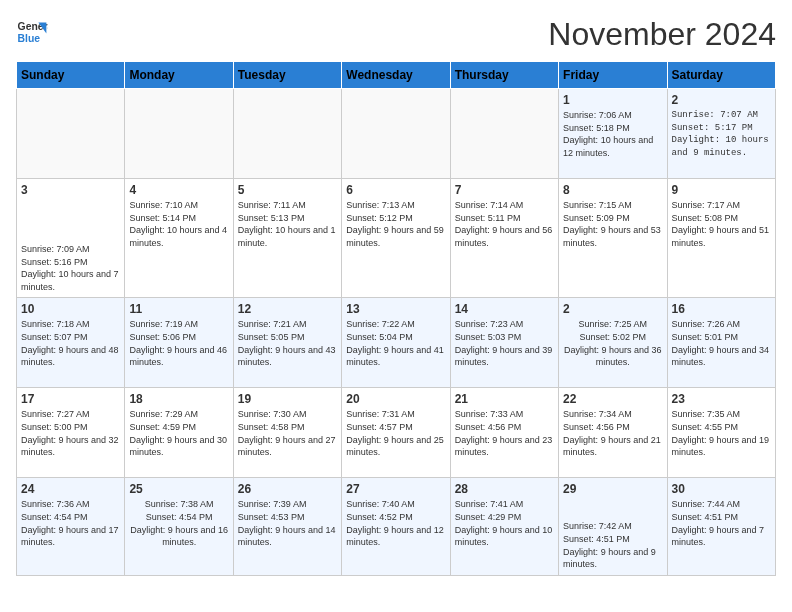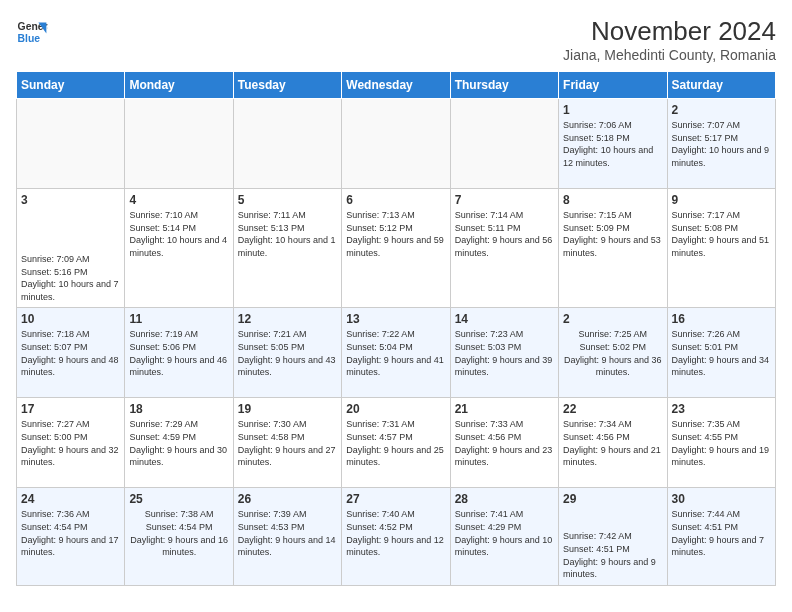--- a/index.html
+++ b/index.html
@@ -22,36 +22,36 @@
       gap: 4px;
     }
     .logo-icon {
       width: 32px;
       height: 32px;
     }
     .title-block {
       text-align: right;
     }
     .month-title {
-      font-size: 26px;
+      font-size: 32px;
       font-weight: normal;
       color: #333;
     }
     .subtitle {
       font-size: 14px;
       color: #555;
     }
     table {
       width: 100%;
       border-collapse: collapse;
       table-layout: fixed;
     }
     thead tr th {
       background: #2a7fd4;
-      color: #ffffff;
+      color: #000000;
       font-size: 12px;
       font-weight: bold;
       padding: 6px 4px;
       text-align: left;
       border: 1px solid #fff;
     }
     tbody tr td {
       vertical-align: top;
       border: 1px solid #ccc;
       padding: 4px;
@@ -87,21 +87,20 @@
 <div class="header">
   <div class="logo">
     <svg class="logo-icon" viewBox="0 0 40 40">
       <text x="2" y="18" font-size="13" font-weight="bold" fill="#333">General</text>
       <text x="2" y="32" font-size="13" font-weight="bold" fill="#2a7fd4">Blue</text>
       <polygon points="28,8 38,8 38,22" fill="#2a7fd4"></polygon>
     </svg>
   </div>
   <div class="title-block">
     <div class="month-title">November 2024</div>
-    <div class="subtitle">Jiana, Mehedinti County, Romania</div>
   </div>
 </div>
 
 <table>
   <thead>
     <tr>
       <th>Sunday</th>
       <th>Monday</th>
       <th>Tuesday</th>
       <th>Wednesday</th>
@@ -118,21 +117,21 @@
         <td class="empty"></td>
         <td class="empty"></td>
         <td>
           <span class="day-num">1</span>
           <div class="day-info" style="white-space: pre-line;">Sunrise: 7:06 AM
 Sunset: 5:18 PM
 Daylight: 10 hours and 12 minutes.</div>
         </td>
         <td>
           <span class="day-num">2</span>
-          <div class="day-info" style="white-space: pre-line;">Sunrise: 7:07 AM
+          <div class="day-info" style="white-space: pre-line; font-family: Liberation Mono, monospace;">Sunrise: 7:07 AM
 Sunset: 5:17 PM
 Daylight: 10 hours and 9 minutes.</div>
         </td>
       </tr>
       <tr>
         <td>
           <span class="day-num">3</span>
           <div class="day-info" style="white-space: pre-line; margin-top: 46px;">Sunrise: 7:09 AM
 Sunset: 5:16 PM
 Daylight: 10 hours and 7 minutes.</div>

